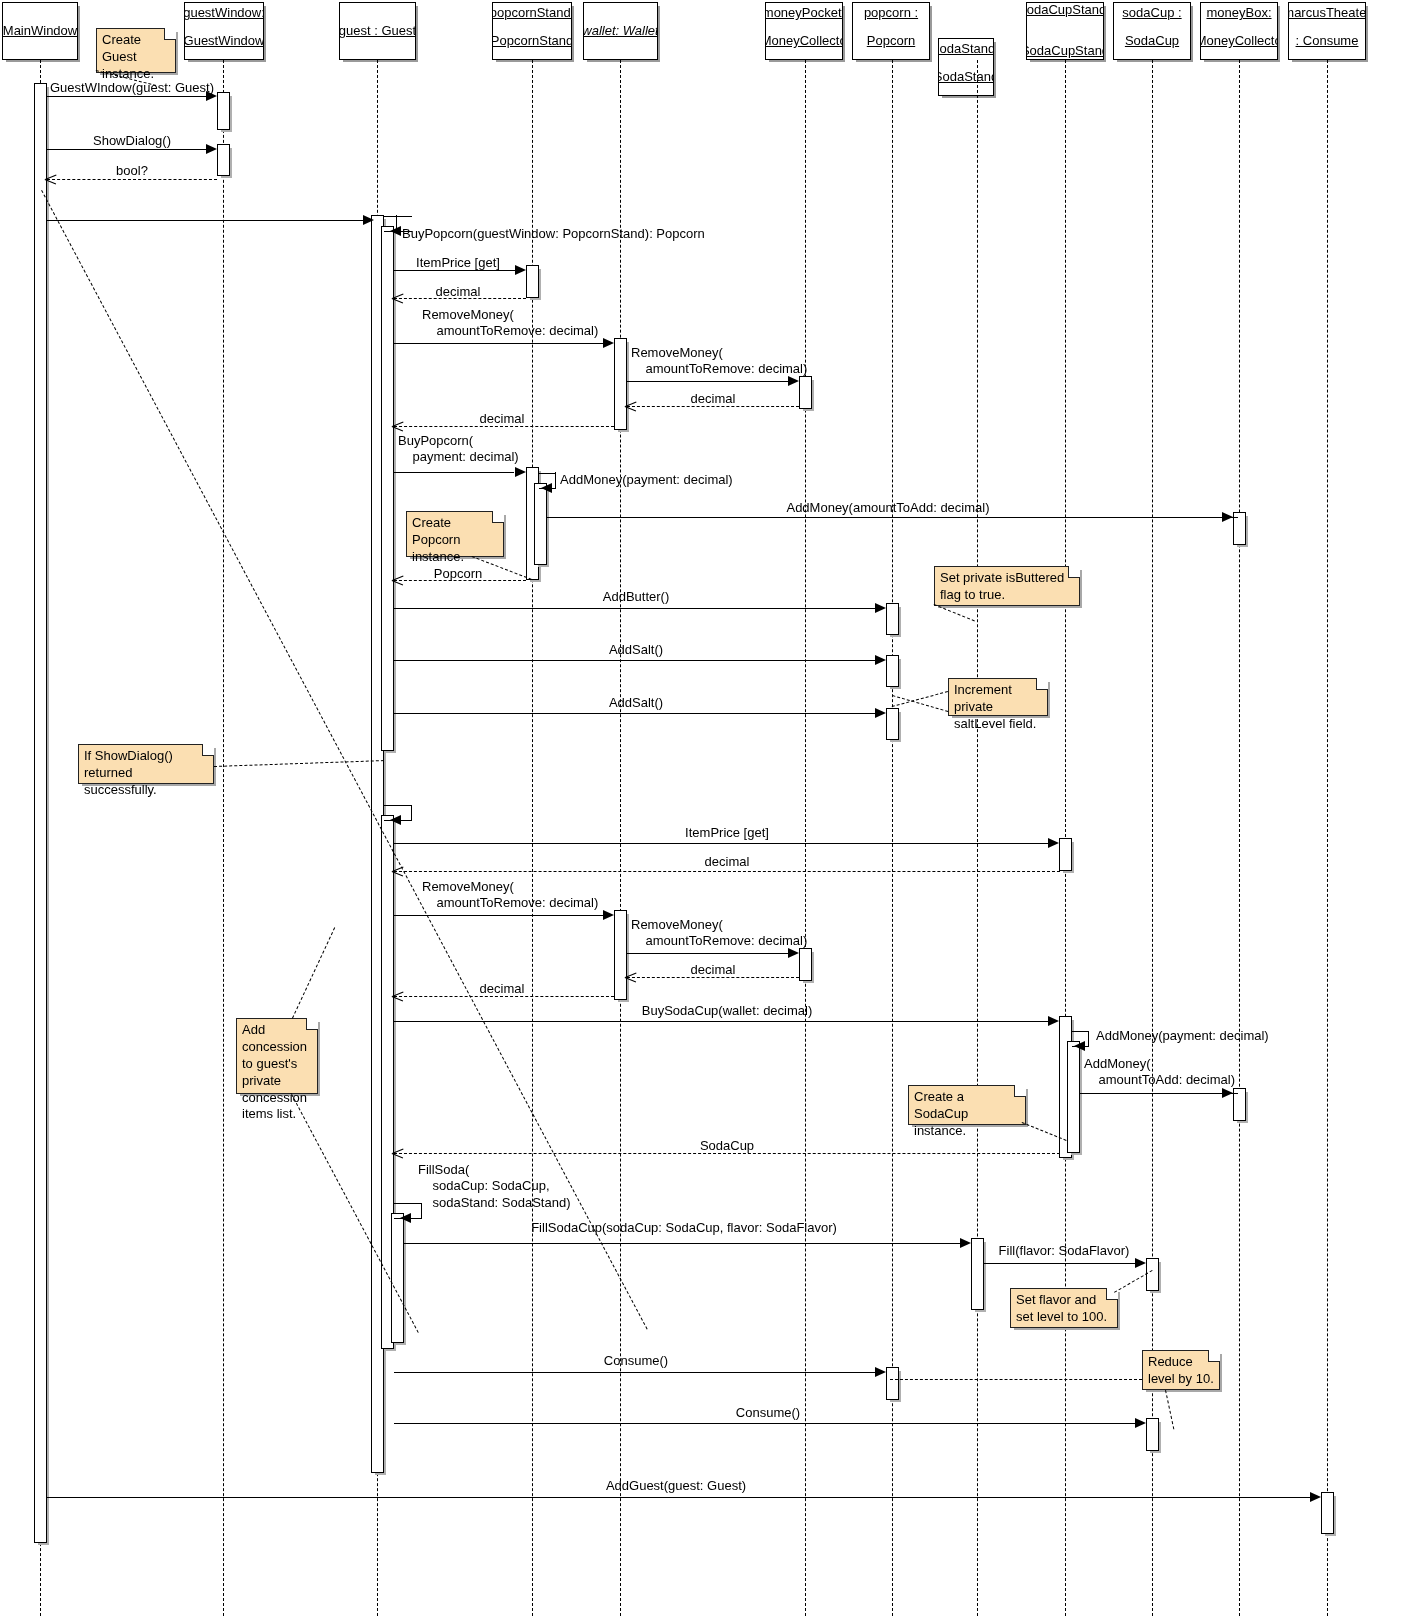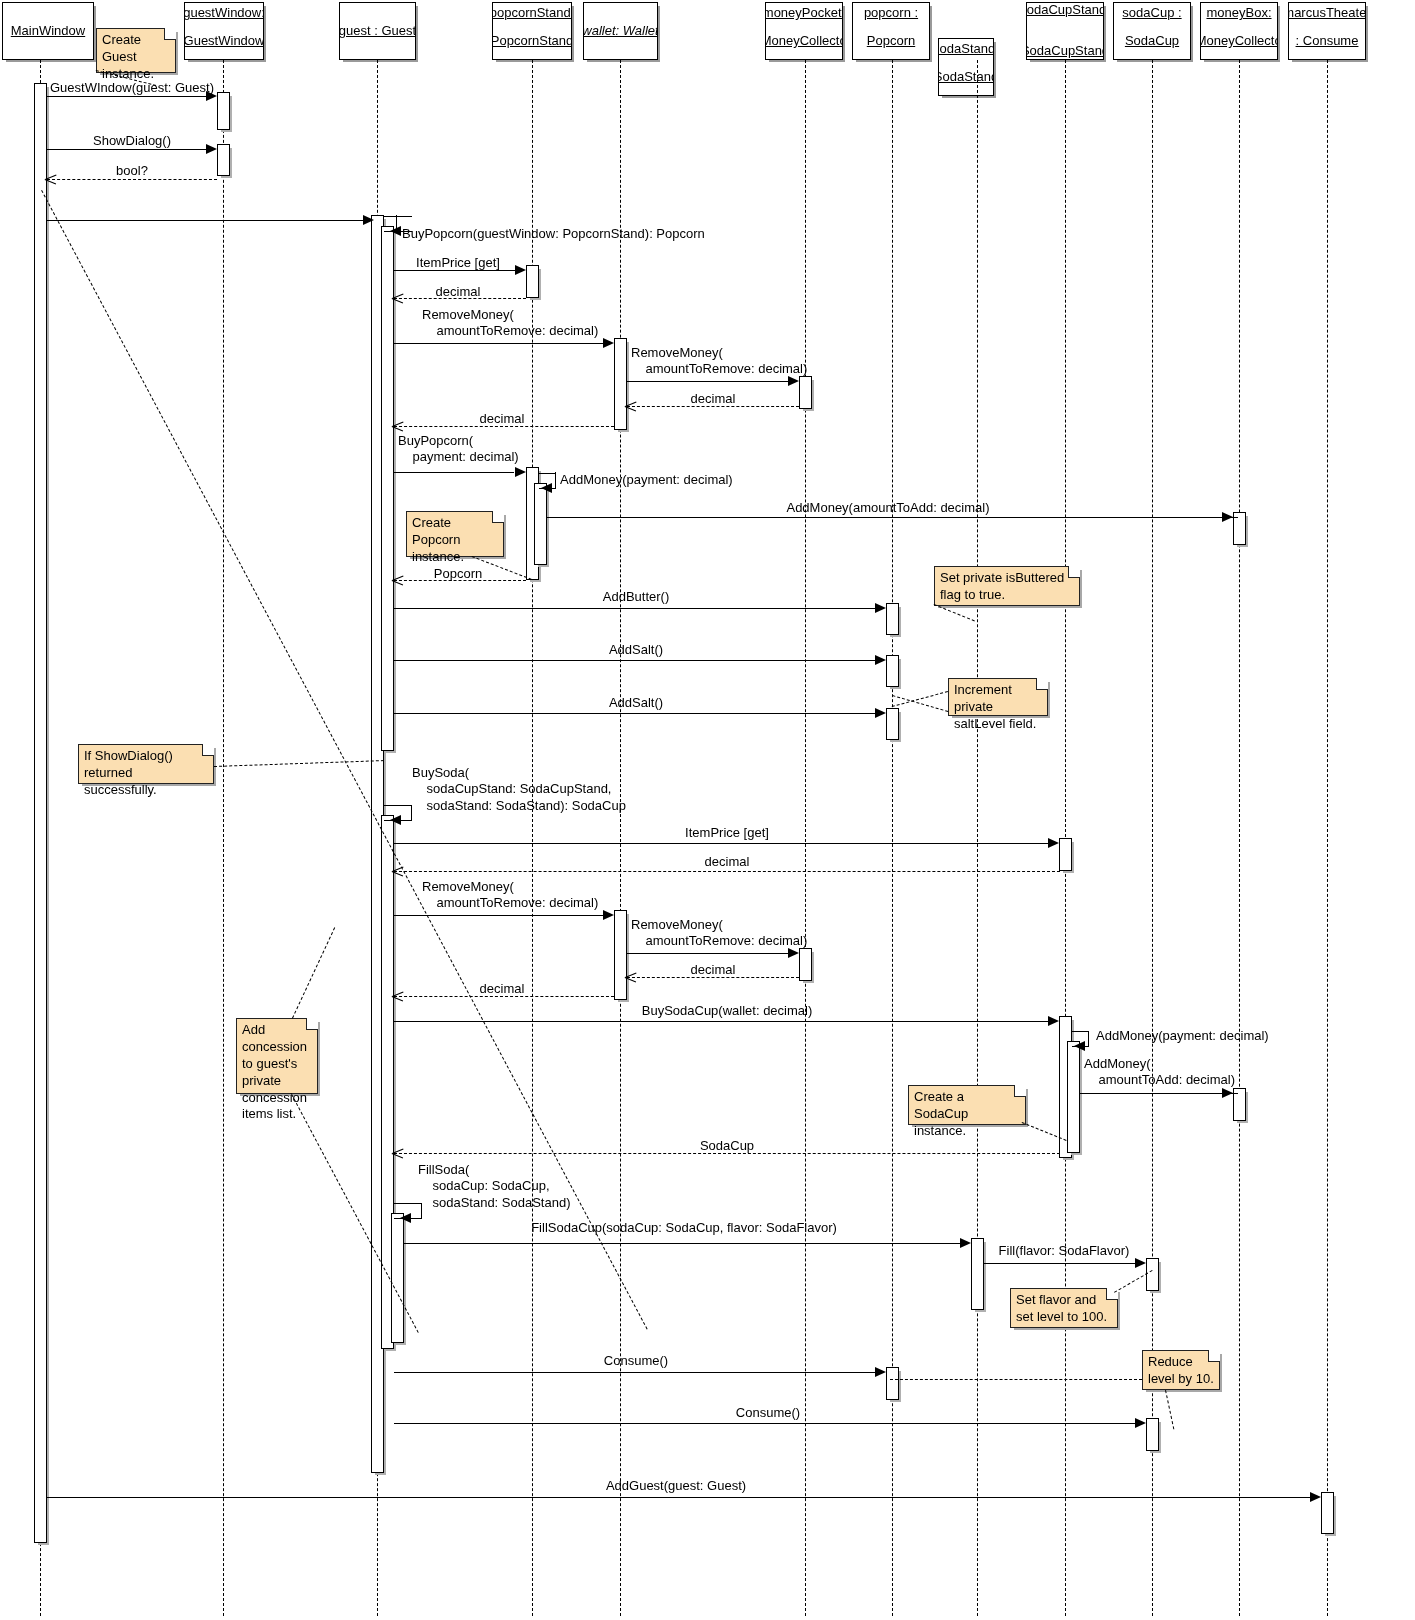--- a/index.html
+++ b/index.html
@@ -97,21 +97,21 @@
     border-color:transparent transparent #fff #fff;
     box-shadow:-1px 1px 0 0 #222;
   }
   .anchor{position:absolute;border-top:1px dashed #000;height:0;transform-origin:0 0;}
 </style>
 </head>
 <body>
 
 <div id="canvas">
 
-  <div class="head two" style="left:2px;top:2px;width:92px;height:58px;">
+  <div class="head two" style="left:2px;top:2px;width:76px;height:58px;">
     <div class="ln">MainWindow</div>
   </div>
   <div class="head two spread" style="left:184px;top:2px;width:80px;height:58px;">
     <div class="ln">guestWindow:</div>
     <div class="ln">GuestWindow</div>
   </div>
   <div class="head two" style="left:339px;top:2px;width:77px;height:58px;">
     <div class="ln">guest : Guest</div>
   </div>
   <div class="head two spread" style="left:492px;top:2px;width:80px;height:58px;">
@@ -280,23 +280,20 @@
   <div class="arrowR" style="left:875px;top:603px;"></div>
 
   <div class="lbl c" style="left:636px;top:642px;">AddSalt()</div>
   <div class="msg" style="left:394px;top:660px;width:487px;"></div>
   <div class="arrowR" style="left:875px;top:655px;"></div>
 
   <div class="lbl c" style="left:636px;top:695px;">AddSalt()</div>
   <div class="msg" style="left:394px;top:713px;width:487px;"></div>
   <div class="arrowR" style="left:875px;top:708px;"></div>
 
-  <div class="lbl" style="left:412px;top:765px;">BuySoda(
-    sodaCupStand: SodaCupStand,
-    sodaStand: SodaStand): SodaCup</div>
   <div class="msg" style="left:384px;top:805px;width:28px;"></div>
   <div class="msg" style="left:384px;top:820px;width:28px;"></div>
   <div class="act" style="left:411px;top:805px;width:1px;height:16px;box-shadow:none;border-left:1px solid #000;border-top:none;border-bottom:none;border-right:none;"></div>
   <div class="arrowL" style="left:390px;top:815px;"></div>
 
   <div class="lbl c" style="left:727px;top:825px;">ItemPrice [get]</div>
   <div class="msg" style="left:394px;top:843px;width:660px;"></div>
   <div class="arrowR" style="left:1048px;top:838px;"></div>
 
   <div class="lbl c" style="left:727px;top:854px;">decimal</div>

